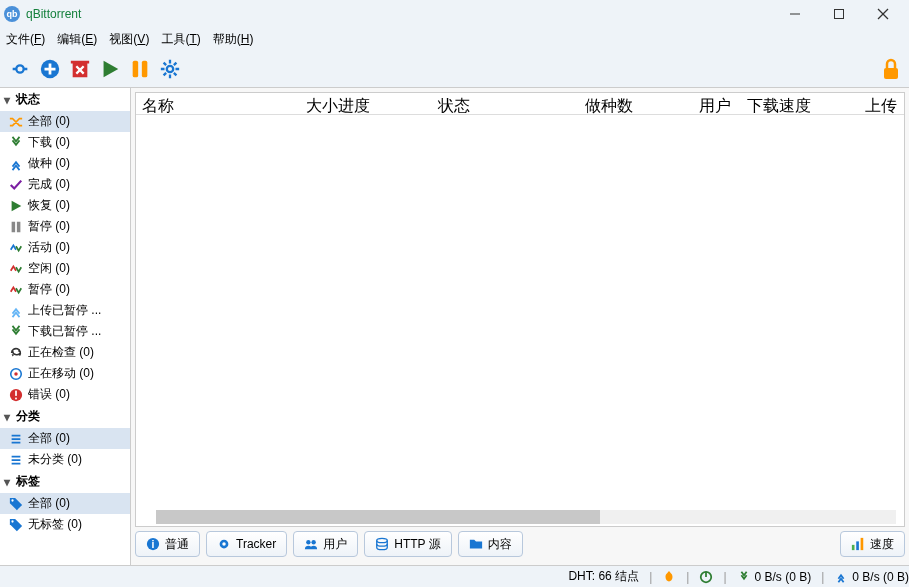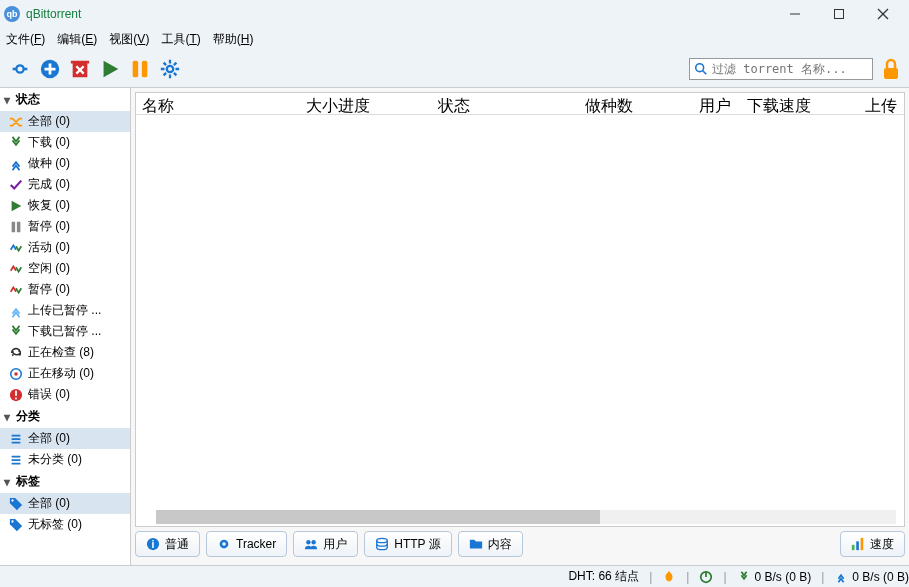--- a/index.html
+++ b/index.html
@@ -118,27 +118,20 @@
         <rect x="14" y="3" width="6" height="18" rx="2" fill="#ff9800"></rect>
       </svg>
     </div>
   <div class="tbtn">
       <svg viewBox="0 0 24 24">
         <circle cx="12" cy="12" r="3.5" fill="none" stroke="#1976d2" stroke-width="2.5"></circle>
         <path d="M12 2v4M12 18v4M2 12h4M18 12h4M5 5l2.8 2.8M16.2 16.2L19 19M19 5l-2.8 2.8M7.8 16.2L5 19" stroke="#1976d2" stroke-width="2.5"></path>
       </svg>
     </div>
   <div class="spacer"></div>
-  <div class="filterbox">
-    <svg viewBox="0 0 16 16">
-        <circle cx="6.5" cy="6.5" r="4.5" fill="none" stroke="#1976d2" stroke-width="1.8"></circle>
-        <line x1="10" y1="10" x2="14" y2="14" stroke="#1976d2" stroke-width="1.8"></line>
-      </svg>
-    <input placeholder="过滤 torrent 名称..." style="">
-  </div>
   <div class="lock">
       <svg viewBox="0 0 24 24">
         <rect x="5" y="11" width="14" height="11" rx="2" fill="#ff9800"></rect>
         <path d="M8 11V7a4 4 0 118 0v4" fill="none" stroke="#ff9800" stroke-width="2.5"></path>
       </svg>
     </div>
 </div>
 
 <div class="mainarea">
   <div class="sidebar">
@@ -239,21 +232,21 @@
           </span>
           <span>下载已暂停 ...</span>
         </div>
         <div class="filter-item">
           <span class="icon">
             <svg viewBox="0 0 16 16">
               <path d="M3 8a5 5 0 119 3M13 8a5 5 0 01-9-3" fill="none" stroke="#333" stroke-width="1.8"></path>
               <path d="M12 4l1 3-3-1M4 12l-1-3 3 1" fill="#333"></path>
             </svg>
           </span>
-          <span>正在检查 (8)</span>
+          <span>正在检查 (0)</span>
         </div>
         <div class="filter-item">
           <span class="icon">
             <svg viewBox="0 0 16 16">
               <circle cx="8" cy="8" r="6" fill="none" stroke="#1976d2" stroke-width="1.8"></circle>
               <circle cx="8" cy="8" r="2" fill="#d32f2f"></circle>
             </svg>
           </span>
           <span>正在移动 (0)</span>
         </div>

